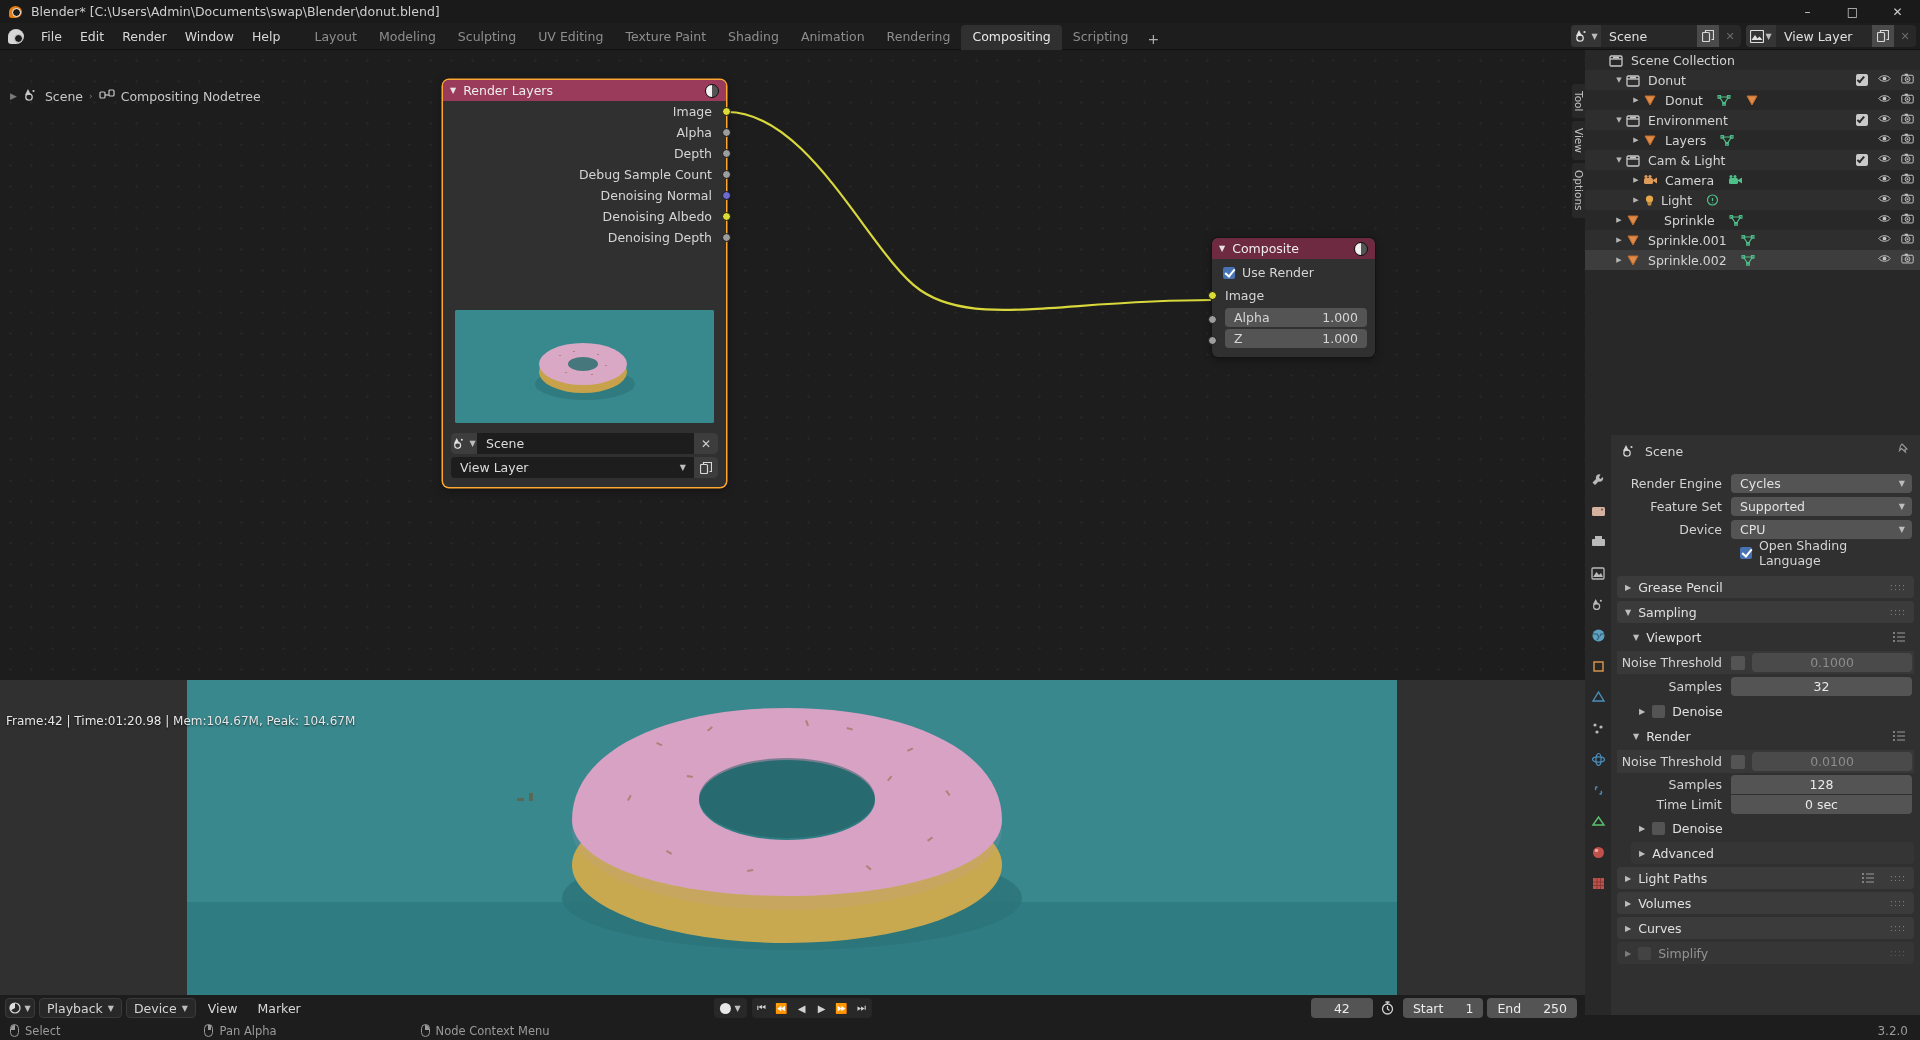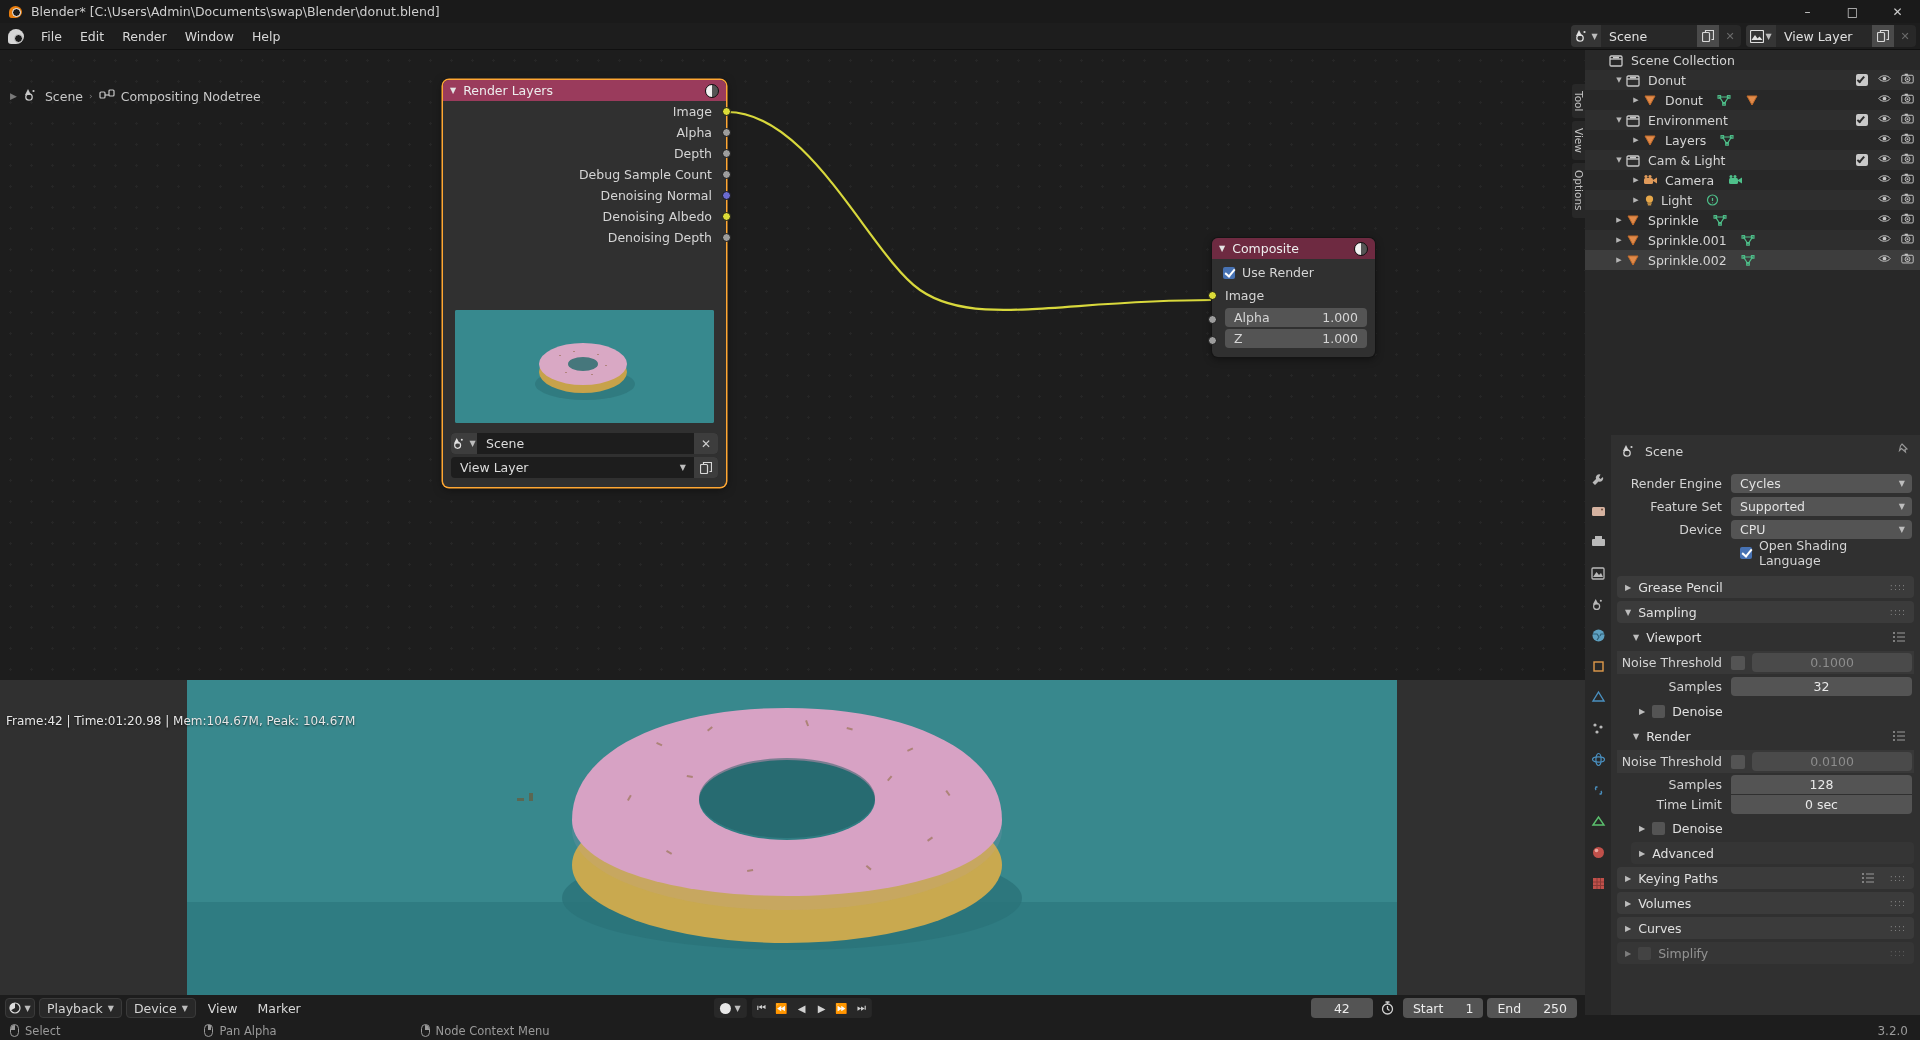--- a/index.html
+++ b/index.html
@@ -192,20 +192,33 @@
   </div>
 
   <div class="topbar">
     <span class="logo"></span>
     <div class="menu-item">File</div>
     <div class="menu-item">Edit</div>
     <div class="menu-item">Render</div>
     <div class="menu-item">Window</div>
     <div class="menu-item">Help</div>
 
+    <div class="wstabs">
+      <div class="wstab">Layout</div>
+      <div class="wstab">Modeling</div>
+      <div class="wstab">Sculpting</div>
+      <div class="wstab">UV Editing</div>
+      <div class="wstab">Texture Paint</div>
+      <div class="wstab">Shading</div>
+      <div class="wstab">Animation</div>
+      <div class="wstab">Rendering</div>
+      <div class="wstab active">Compositing</div>
+      <div class="wstab">Scripting</div>
+      <div class="wstab plus">+</div>
+    </div>
 
     <div class="topbar-right">
       <div class="ctl">
         <span class="ico">
           <svg width="16" height="14" viewBox="0 0 16 14">
               <path d="M5 1 L8 7 L2 7 Z" fill="#e0e0e0"></path>
               <circle cx="6" cy="9" r="3.2" fill="none" stroke="#e0e0e0" stroke-width="1.3"></circle>
               <circle cx="10.5" cy="3" r="1.1" fill="#e0e0e0"></circle>
             </svg>
           <span class="chev">▼</span>
@@ -832,21 +845,21 @@
           </span>
         </div>
         <div class="ol-row">
           <span style="width:27px;display:inline-block;"></span>
           <span class="ol-tri">▶</span>
           <span style="display:inline-flex;align-items:center;width:18px;">
             <svg width="14" height="13" viewBox="0 0 14 13">
               <path d="M2 2 H12 L7 11 Z" fill="#e08a4a" stroke="#c06a2a" stroke-width="1"></path>
             </svg>
           </span>
-          <span style="margin-left:4px;">Sprinkle</span>
+          <span style="margin-left:20px;">Sprinkle</span>
           <span style="display:inline-flex;align-items:center;margin-left:14px;">
             <svg width="14" height="13" viewBox="0 0 14 13">
               <path d="M2.5 3 L11.5 3 L7 10 Z" fill="none" stroke="#4ec08a" stroke-width="1.2"></path>
               <rect x="1" y="1.6" width="2.6" height="2.6" fill="none" stroke="#4ec08a" stroke-width="1.1"></rect>
               <rect x="10.4" y="1.6" width="2.6" height="2.6" fill="none" stroke="#4ec08a" stroke-width="1.1"></rect>
               <rect x="5.7" y="8.6" width="2.6" height="2.6" fill="none" stroke="#4ec08a" stroke-width="1.1"></rect>
             </svg>
           </span>
           <span class="ol-right">
             <span><svg class="eye" viewBox="0 0 16 12">
@@ -1138,21 +1151,21 @@
         <span class="chk off" style="width:13px;height:13px;"></span>
         <span>Denoise</span>
       </div>
       <div class="panel-hdr sub" style="margin-left:20px;background:#353535;border-radius:4px;margin-right:6px;">
         <span class="tri-r">▶</span>
         <span>Advanced</span>
       </div>
 
       <div class="panel-hdr">
         <span class="tri-r">▶</span>
-        <span>Keying Paths</span>
+        <span>Light Paths</span>
         <span class="listico">
           <svg width="14" height="12" viewBox="0 0 14 12">
               <circle cx="2" cy="2" r="1" fill="#9a9a9a"></circle>
               <circle cx="2" cy="6" r="1" fill="#9a9a9a"></circle>
               <circle cx="2" cy="10" r="1" fill="#9a9a9a"></circle>
               <path d="M5 2 H13 M5 6 H13 M5 10 H13" stroke="#9a9a9a" stroke-width="1.2"></path>
             </svg>
         </span>
         <span class="dots" style="margin-left:8px;">::::</span>
       </div>

